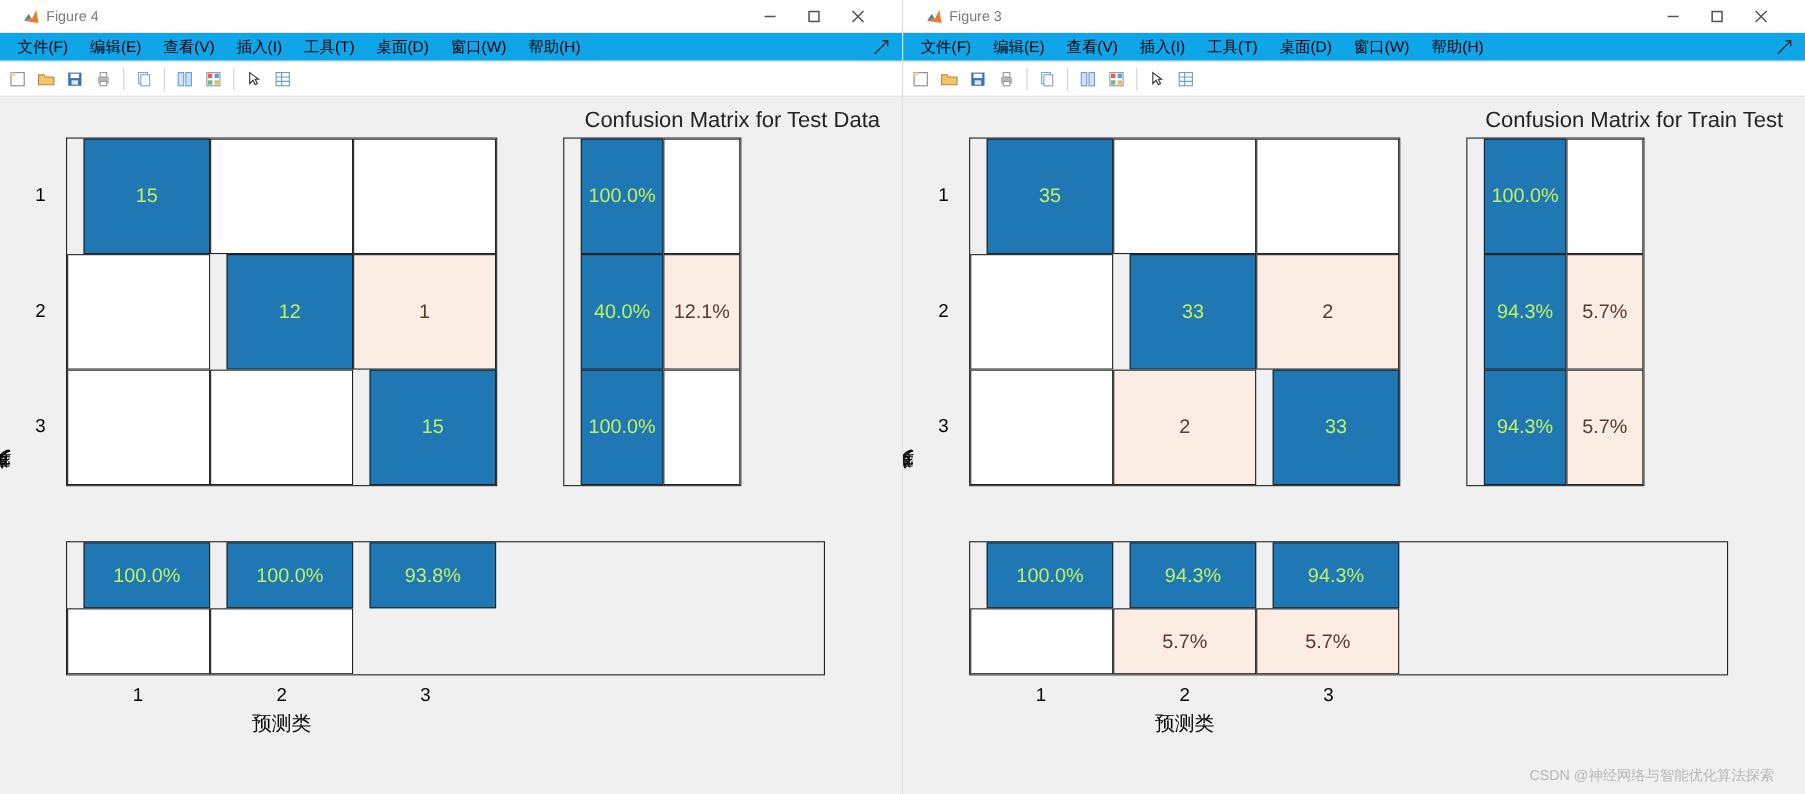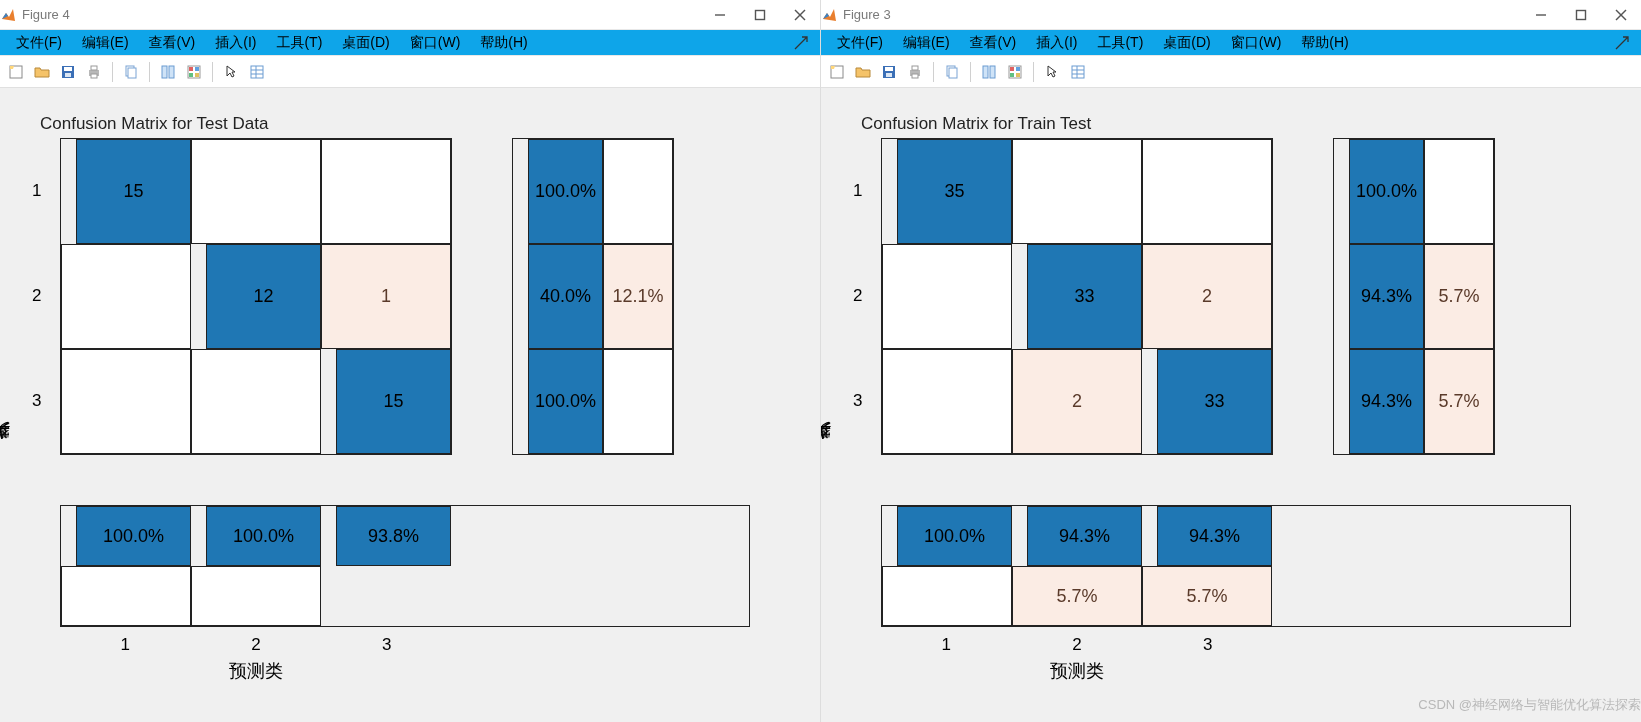--- a/index.html
+++ b/index.html
@@ -2,67 +2,67 @@
 <html><head>
 <meta charset="utf-8">
 <style>
   * { box-sizing: border-box; }
   html, body { margin:0; padding:0; font-family: "Microsoft YaHei", Arial, sans-serif; background:#fff; }
   .workspace { display:flex; width:1641px; height:722px; }
   .figwin { flex:1; border-right:1px solid #ddd; background:#f0f0f0; display:flex; flex-direction:column; overflow:hidden; }
   .figwin:last-child { border-right:none; }
 
   
-  .titlebar { height:30px; background:#fff; display:flex; align-items:center; padding:0 0; font-size:13px; color:#7a7a7a; border-bottom:1px solid #e8e8e8; }
+  .titlebar { height:30px; background:#fff; display:flex; align-items:center; padding:0 20px; font-size:13px; color:#7a7a7a; border-bottom:1px solid #e8e8e8; }
   .titlebar .app-icon { width:16px; height:16px; margin-right:6px; }
   .titlebar .spacer { flex:1; }
   .winbtn { width:40px; height:28px; display:flex; align-items:center; justify-content:center; color:#555; }
   .winbtn svg { display:block; }
 
   
   .menubar { height:26px; background:#0ea5e9; display:flex; align-items:center; padding:0 6px; font-size:14px; border-bottom:1px solid #e8e8e8; }
   .menuitem { padding:2px 10px; cursor:default; }
   .menubar .spacer { flex:1; }
   .dock-icon { width:14px; height:14px; margin-right:6px; color:#444; }
 
   
   .toolbar { height:32px; background:#fff; display:flex; align-items:center; padding:0 4px; border-bottom:1px solid #e0e0e0; gap:2px; }
   .tbtn { width:24px; height:24px; display:flex; align-items:center; justify-content:center; border:1px solid transparent; }
   .tsep { width:1px; height:20px; background:#d0d0d0; margin:0 4px; }
 
   
   .plotarea { flex:1; background:#f0f0f0; position:relative; padding:10px 20px 10px 40px; }
 
-  .chart-title { text-align:left; font-size:17px; font-family: Arial, sans-serif; color:#222; margin:16px 0 4px; }
+  .chart-title { text-align:right; font-size:20px; font-family: Arial, sans-serif; color:#222; margin:0 0 4px; }
 
   .cm-wrap { position:relative; width:690px; margin-left:20px; }
 
   .grid-row { display:flex; }
   .main-grid { border:1px solid #222; display:grid; grid-template-columns:repeat(3, 130px); grid-template-rows:repeat(3, 105px); }
   .cell { border:1px solid #222; display:flex; align-items:center; justify-content:center; font-size:18px; position:relative; }
-  .cell.diag { background:#1f77b4; color:#000000;margin-left:15px; }
+  .cell.diag { background:#1f77b4; color:#bef264;margin-left:15px; }
   .cell.off  { background:#fbece4; color:#5a3a2a; }
   .cell.zero { background:#fff; color:#333; }
 
   .row-labels { position:absolute; left:-28px; top:0; display:flex; flex-direction:column; height:315px; }
   .row-labels div { flex:1; display:flex; align-items:center; justify-content:center; font-size:17px; }
 
   .ylabel { position:absolute; left:-70px; top:0; height:315px; display:flex; align-items:flex-end; justify-content:center; }
   .ylabel span { writing-mode:vertical-rl; transform:rotate(180deg); font-size:17px; padding-bottom:8px; }
 
   .side-summary { margin-left:60px; border:1px solid #222; display:grid; grid-template-columns:90px 70px; grid-template-rows:repeat(3, 105px); }
 
   .bottom-summary { margin-top:50px; border:1px solid #222; display:grid; grid-template-columns:repeat(3, 130px); grid-template-rows:60px 60px; }
 
   .col-labels { display:flex; width:392px; margin-top:8px; }
   .col-labels div { flex:1; text-align:center; font-size:17px; }
 
   .xlabel { width:392px; text-align:center; font-size:18px; margin-top:4px; }
 
-  .watermark { position:absolute; right:0; bottom:8px; font-size:13px; color:#b8b8b8; pointer-events:none; }
+  .watermark { position:absolute; right:28px; bottom:8px; font-size:13px; color:#b8b8b8; pointer-events:none; }
 </style>
 </head>
 <body>
 
 <div class="workspace">
 
   <div class="figwin">
     <div class="titlebar">
       <svg class="app-icon" viewBox="0 0 16 16">
           <path d="M2 12 L6 6 L9 10 L13 2 L15 14 Z" fill="#e97f2e"></path>

